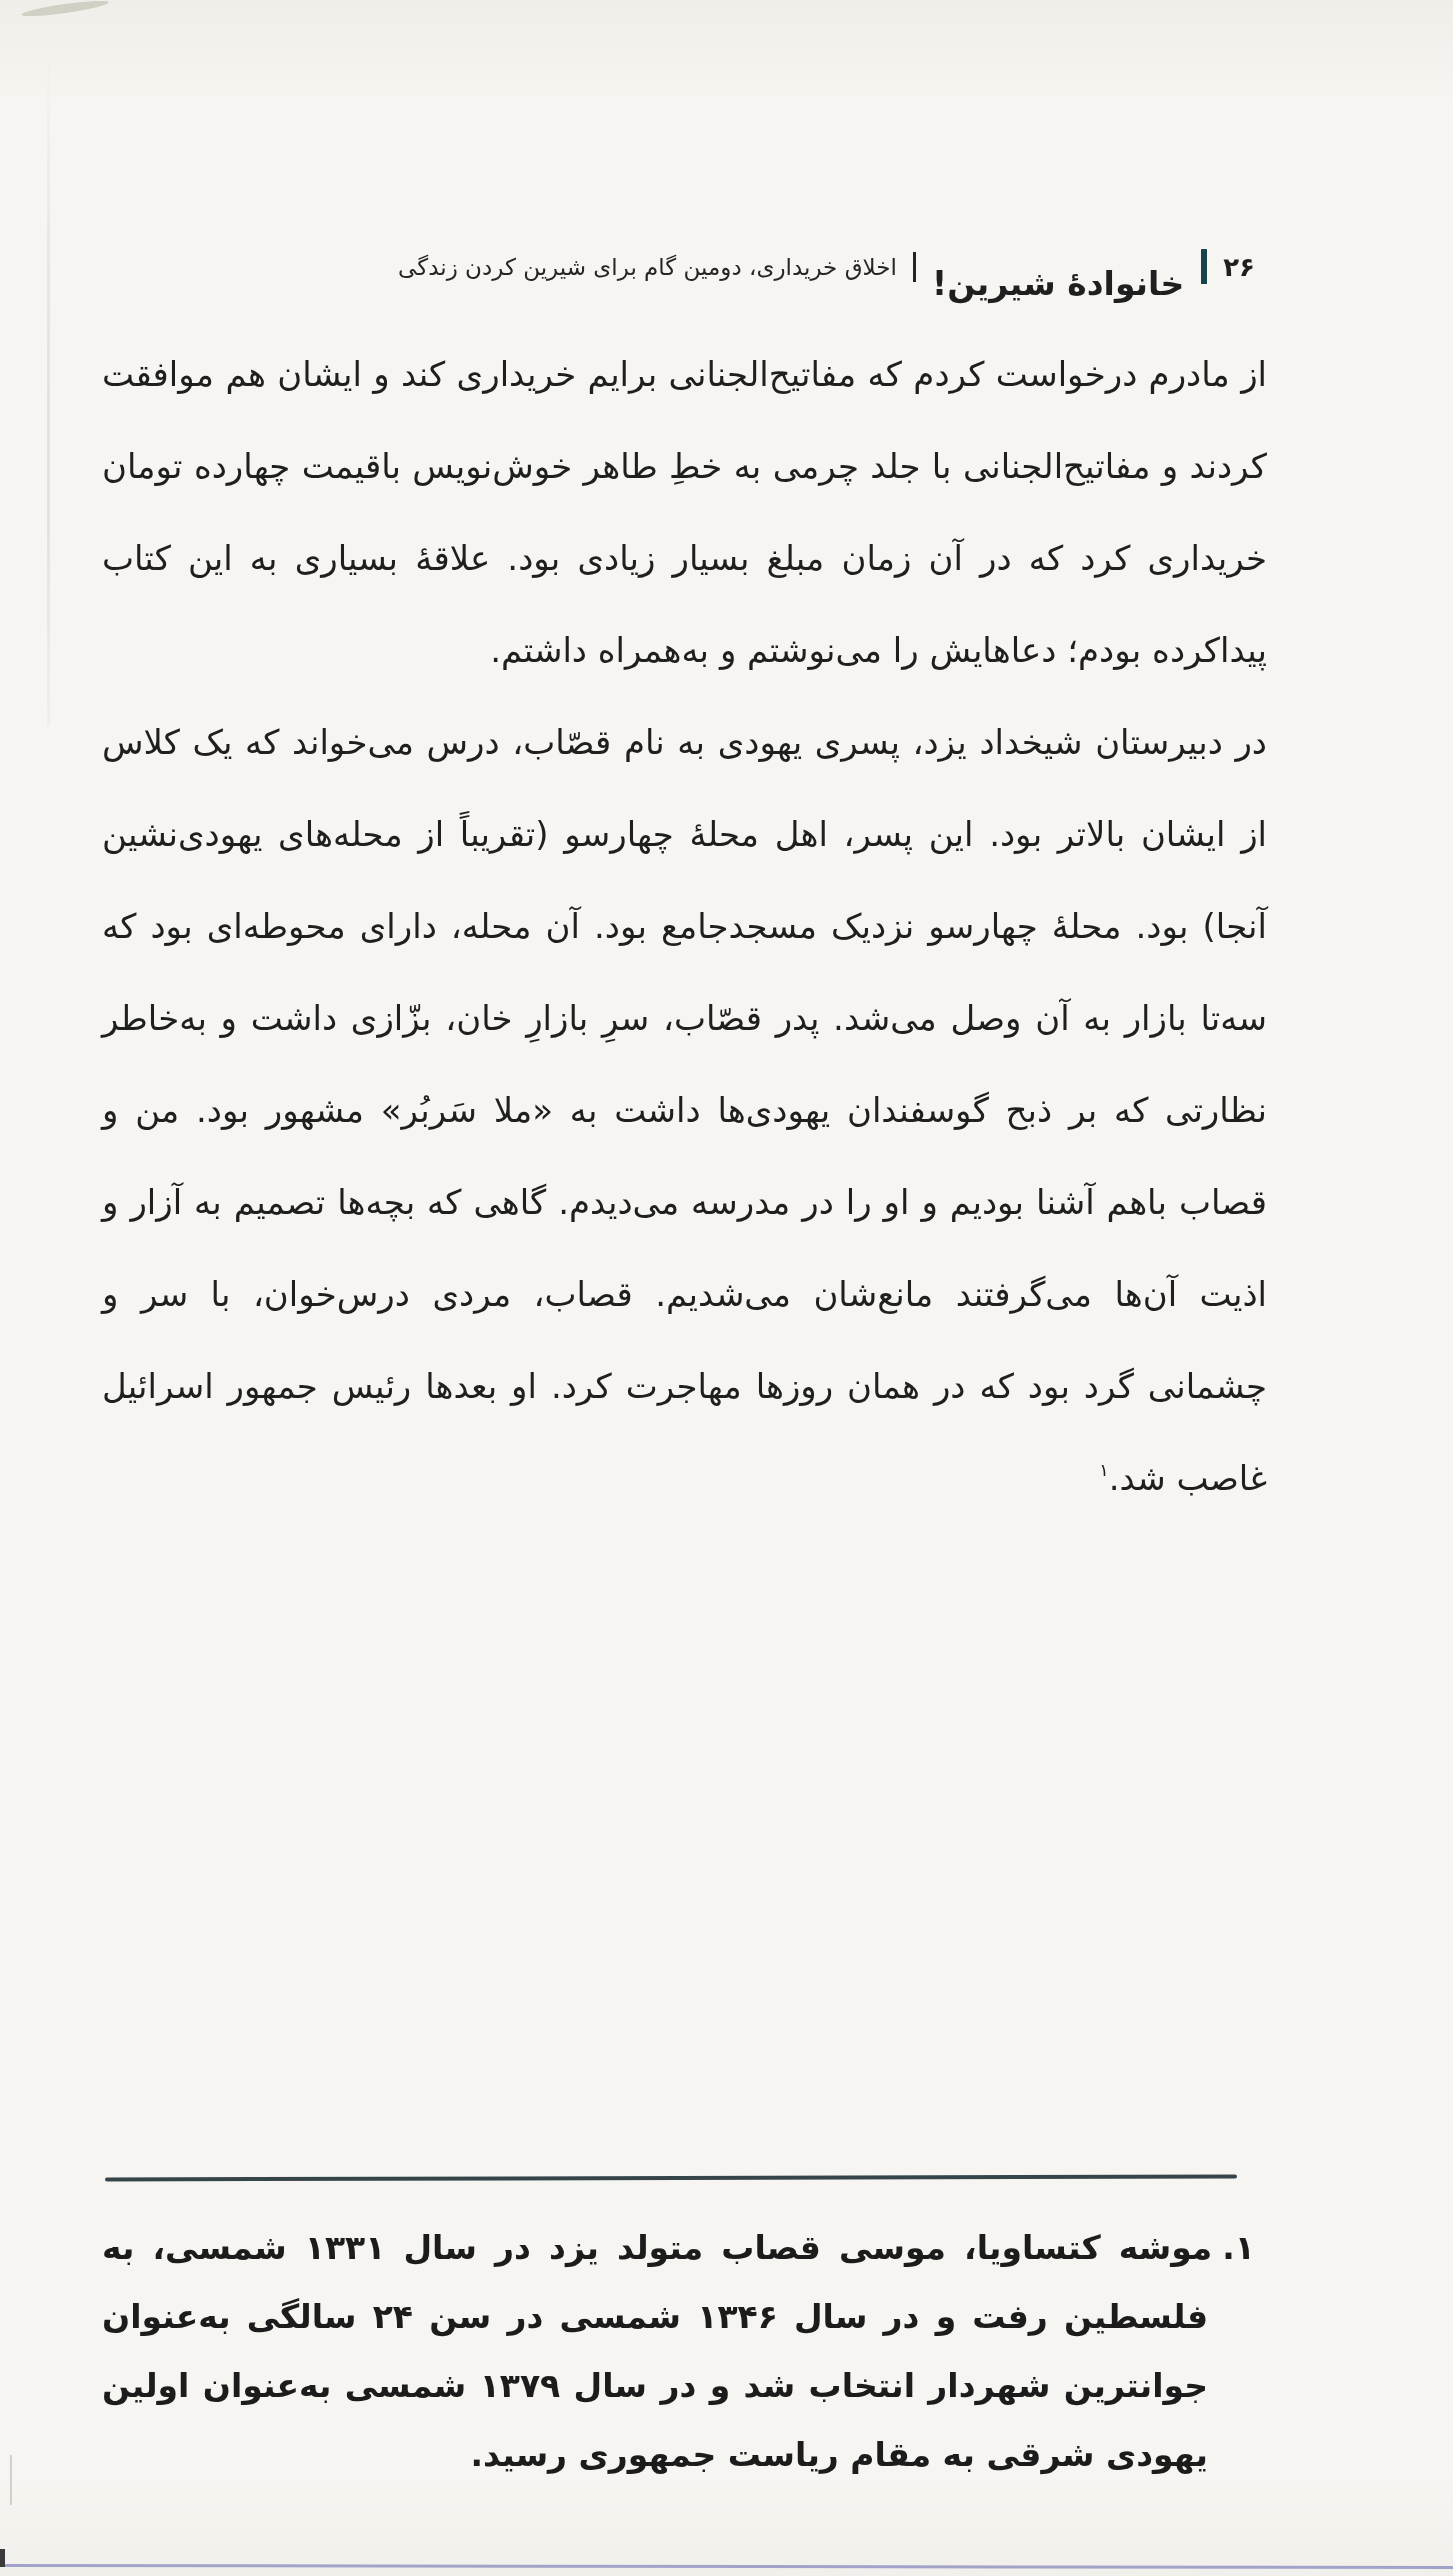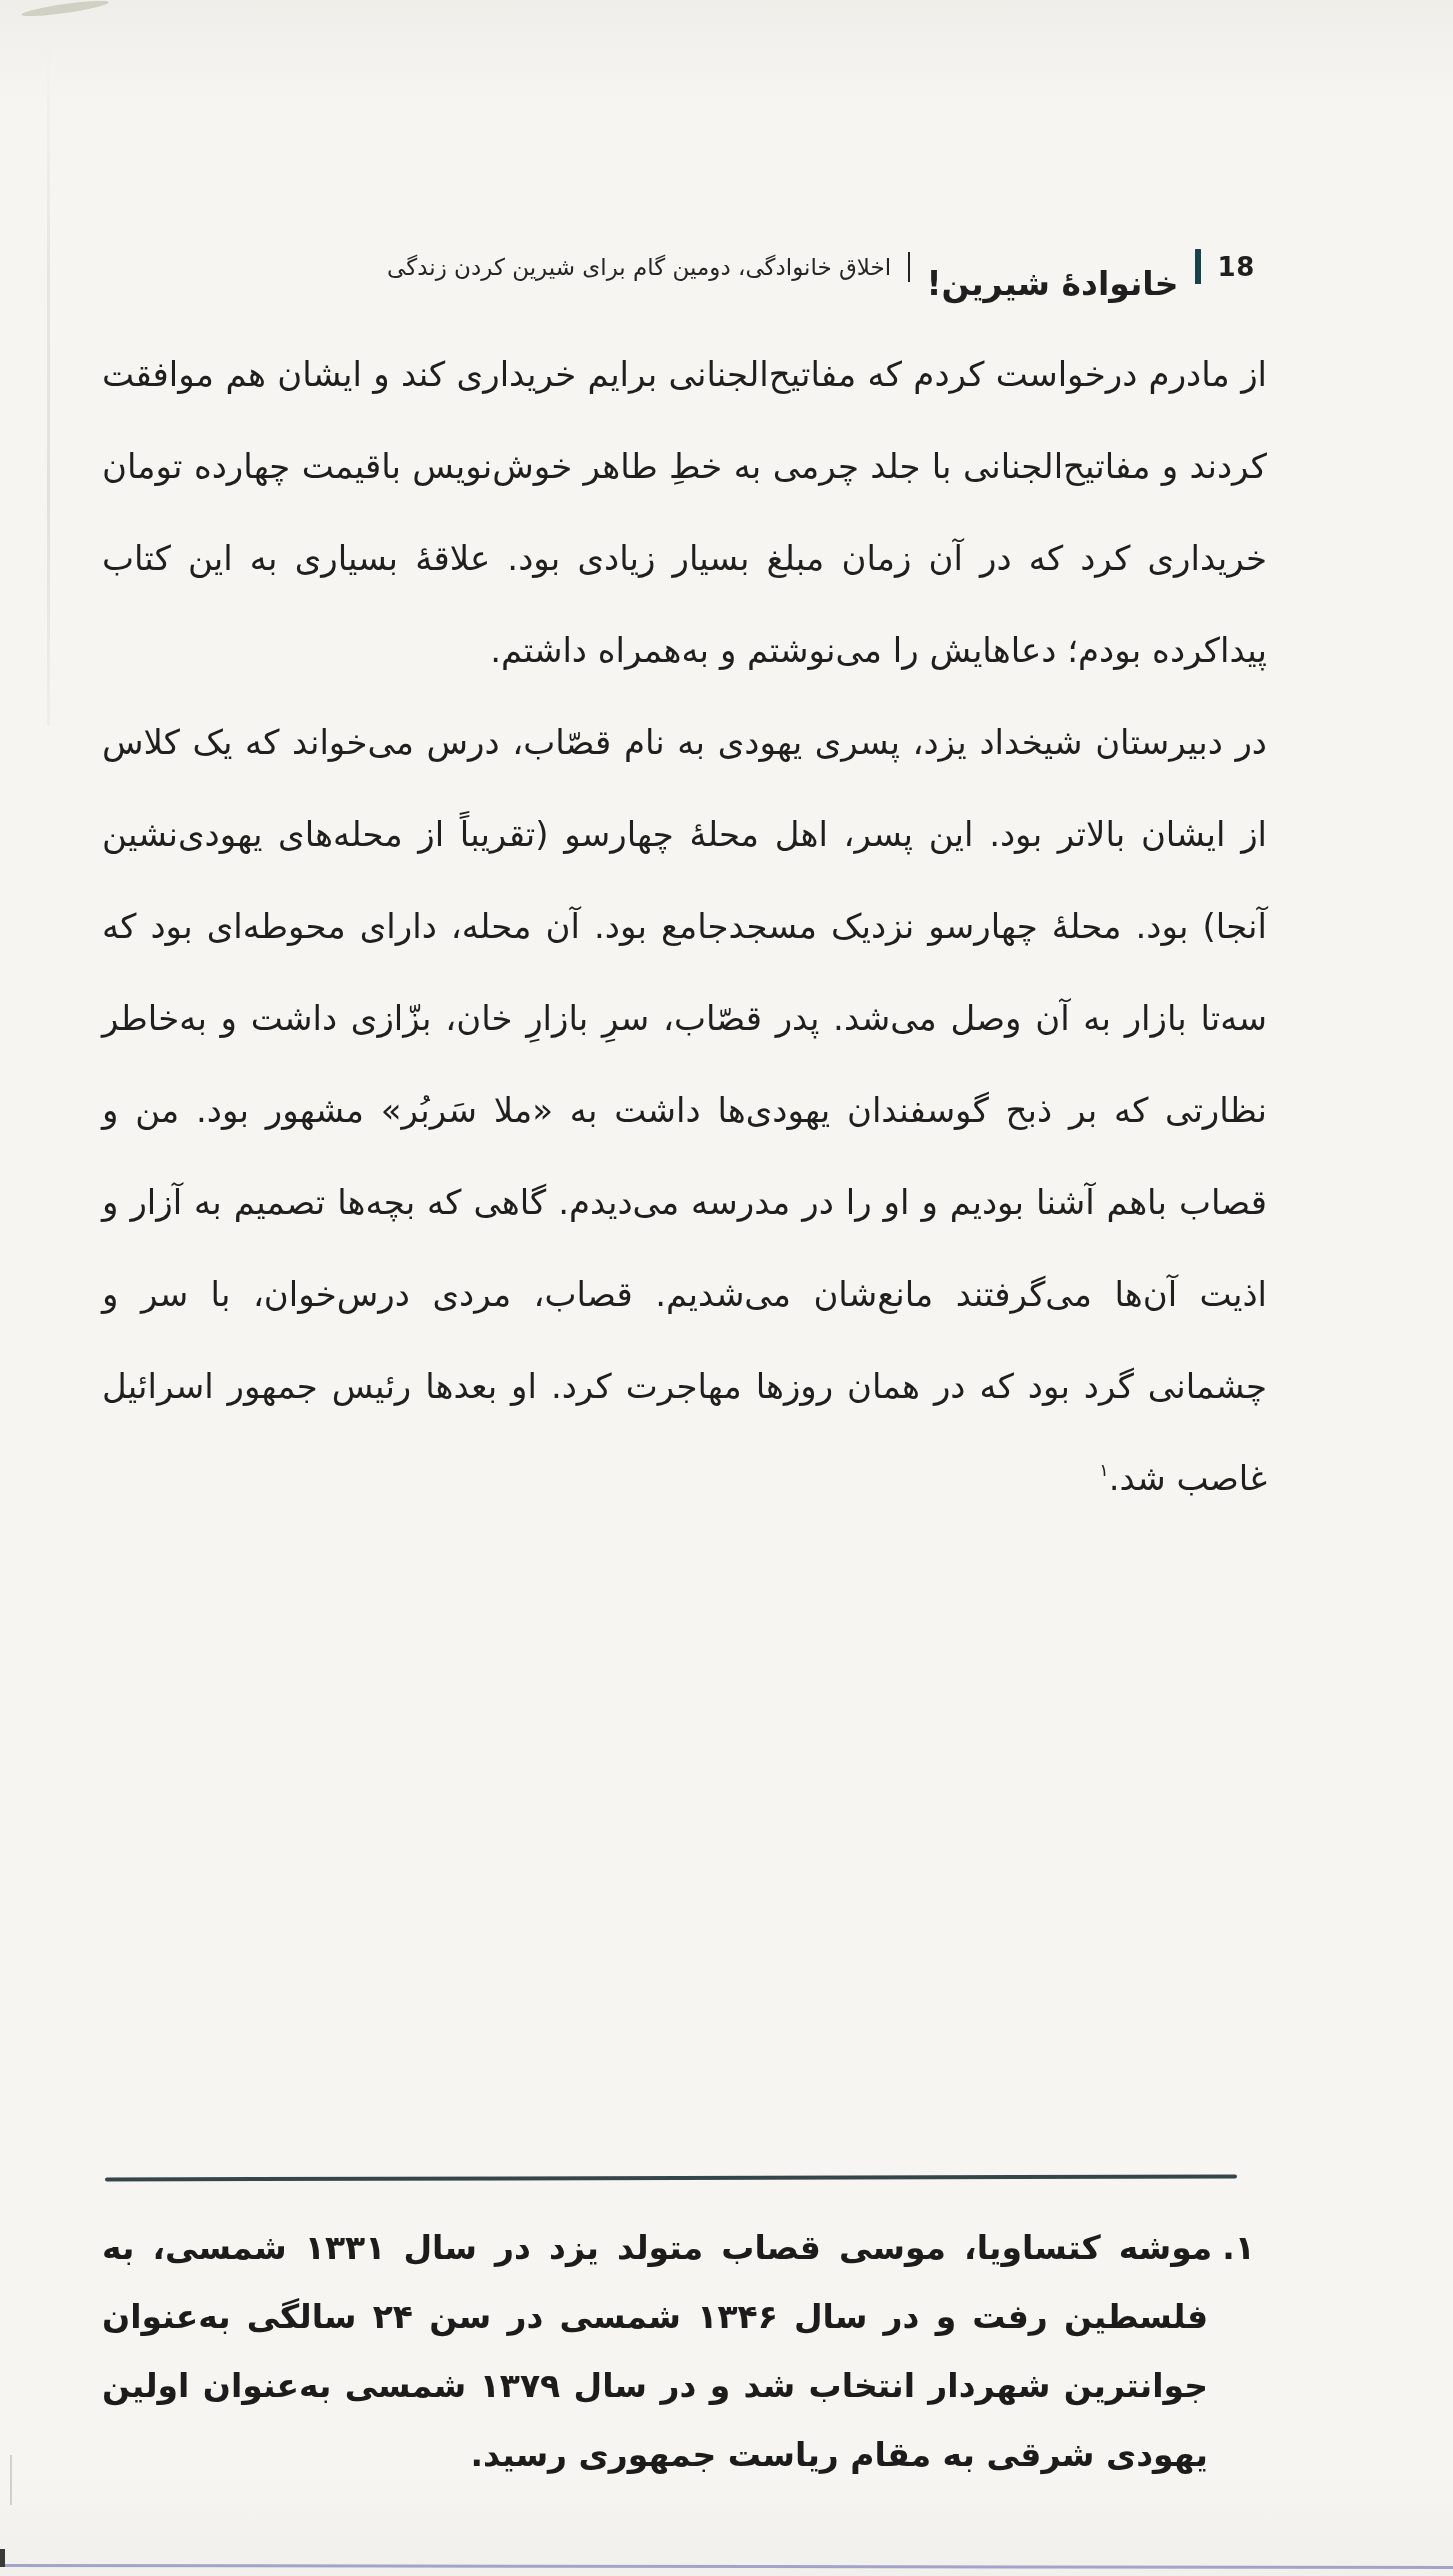--- a/index.html
+++ b/index.html
@@ -142,25 +142,25 @@
     width: 1.9px; height: 50px;
     background: rgba(100,100,100,0.25);
   }
 </style>
 </head>
 <body>
 
 <div class="page">
 
   <div class="running-head">
-    <span class="rh-num">18</span>
+    <span class="rh-num">۲۶</span>
     <span class="rh-bar-thick"></span>
     <span class="rh-title">خانوادهٔ شیرین!</span>
     <span class="rh-bar-thin"></span>
-    <span class="rh-sub">اخلاق خانوادگی، دومین گام برای شیرین کردن زندگی</span>
+    <span class="rh-sub">اخلاق خریداری، دومین گام برای شیرین کردن زندگی</span>
   </div>
 
   <div class="content">
     <p class="body-para para-1">از مادرم درخواست کردم که مفاتیح‌الجنانی برایم خریداری کند و ایشان هم موافقت کردند و مفاتیح‌الجنانی با جلد چرمی به خطِ طاهر خوش‌نویس باقیمت چهارده تومان خریداری کرد که در آن زمان مبلغ بسیار زیادی بود. علاقهٔ بسیاری به این کتاب پیداکرده بودم؛ دعاهایش را می‌نوشتم و به‌همراه داشتم.</p>
 
 
     <p class="body-para"><span>در دبیرستان شیخداد یزد، پسری یهودی به نام قصّاب، درس می‌خواند که یک کلاس از ایشان بالاتر بود. این پسر، اهل محلهٔ چهارسو (تقریباً از محله‌های یهودی‌نشین آنجا) بود. محلهٔ چهارسو نزدیک مسجدجامع بود. آن محله، دارای محوطه‌ای بود که سه‌تا بازار به آن وصل می‌شد. پدر قصّاب، سرِ بازارِ خان، بزّازی داشت و به‌خاطر نظارتی که بر ذبح گوسفندان یهودی‌ها داشت به «ملا سَربُر» مشهور بود. من و قصاب باهم آشنا بودیم و او را در مدرسه می‌دیدم. گاهی که بچه‌ها تصمیم به آزار و اذیت آن‌ها می‌گرفتند مانع‌شان می‌شدیم. قصاب، مردی درس‌خوان، با سر و چشمانی گرد بود که در همان روزها مهاجرت کرد. او بعدها رئیس جمهور اسرائیل غاصب شد.</span><sup>۱</sup></p>
   </div>
 
   <div class="footnote-area">

